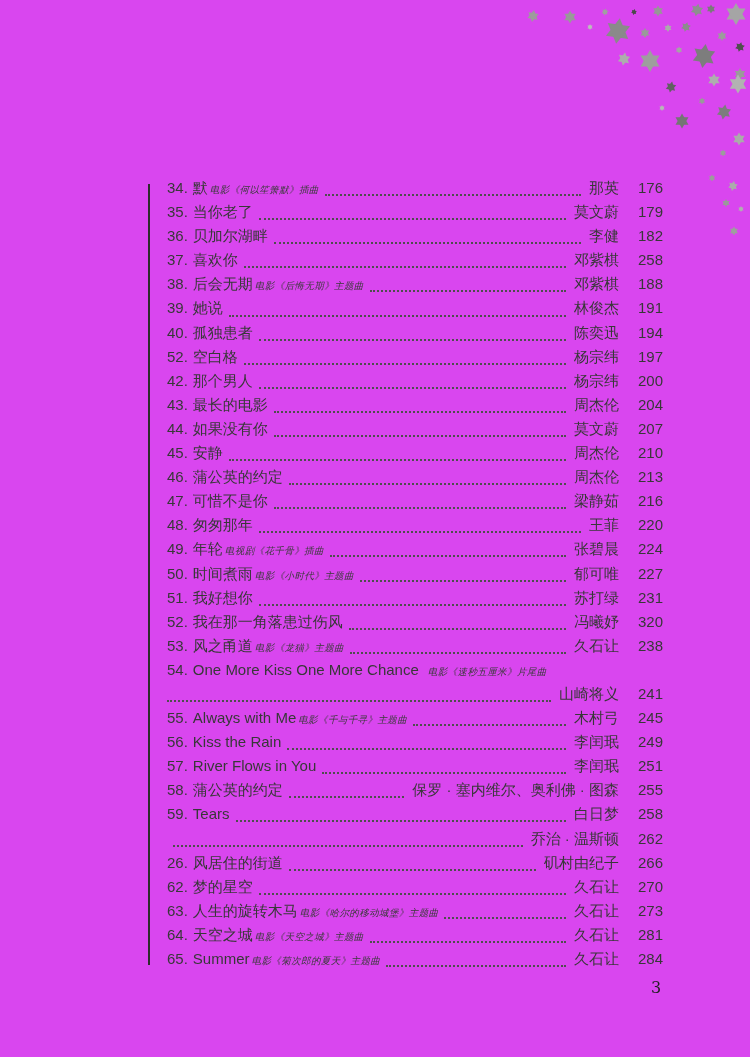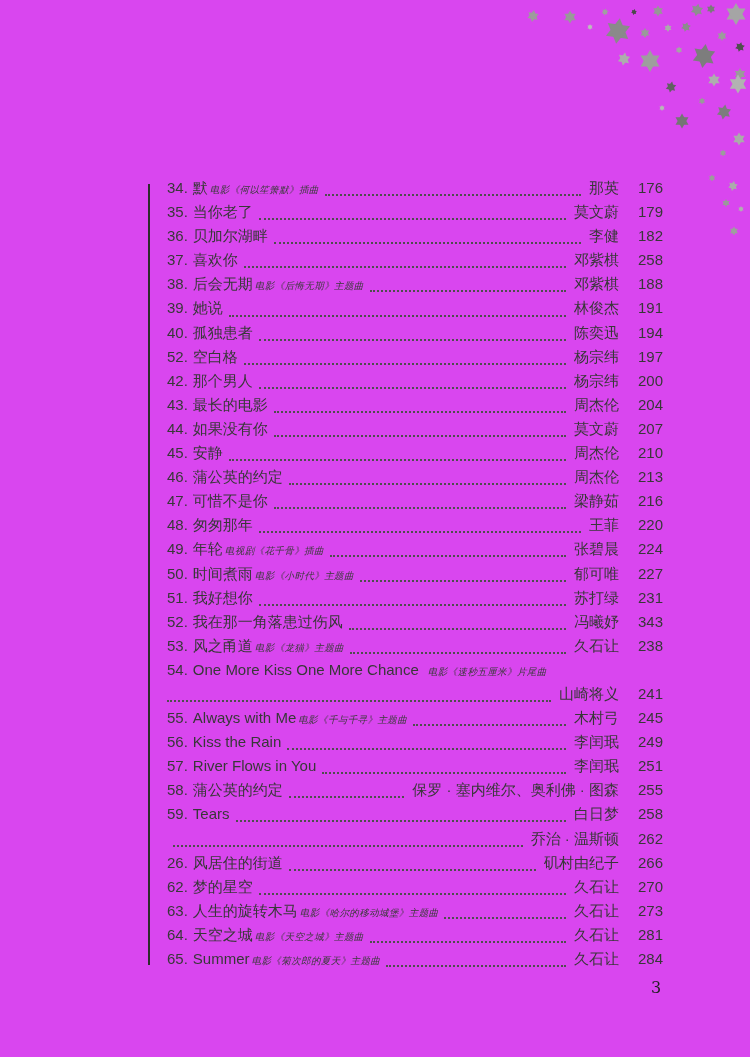--- a/index.html
+++ b/index.html
@@ -280,21 +280,21 @@
       <div class="row">
         <span class="head"><span class="no">51.</span><span class="title">我好想你</span></span>
         <span class="leader"></span>
         <span class="artist">苏打绿</span>
         <span class="pg">231</span>
       </div>
       <div class="row">
         <span class="head"><span class="no">52.</span><span class="title">我在那一角落患过伤风</span></span>
         <span class="leader"></span>
         <span class="artist">冯曦妤</span>
-        <span class="pg">343</span>
+        <span class="pg">320</span>
       </div>
       <div class="row">
         <span class="head"><span class="no">53.</span><span class="title">风之甬道</span><span class="ann">电影《龙猫》主题曲</span></span>
         <span class="leader"></span>
         <span class="artist">久石让</span>
         <span class="pg">238</span>
       </div>
       <div class="row">
         <span class="head"><span class="no">54.</span><span class="title">One More Kiss One More Chance</span><span class="ann spaced">电影《速秒五厘米》片尾曲</span></span>
       </div>

